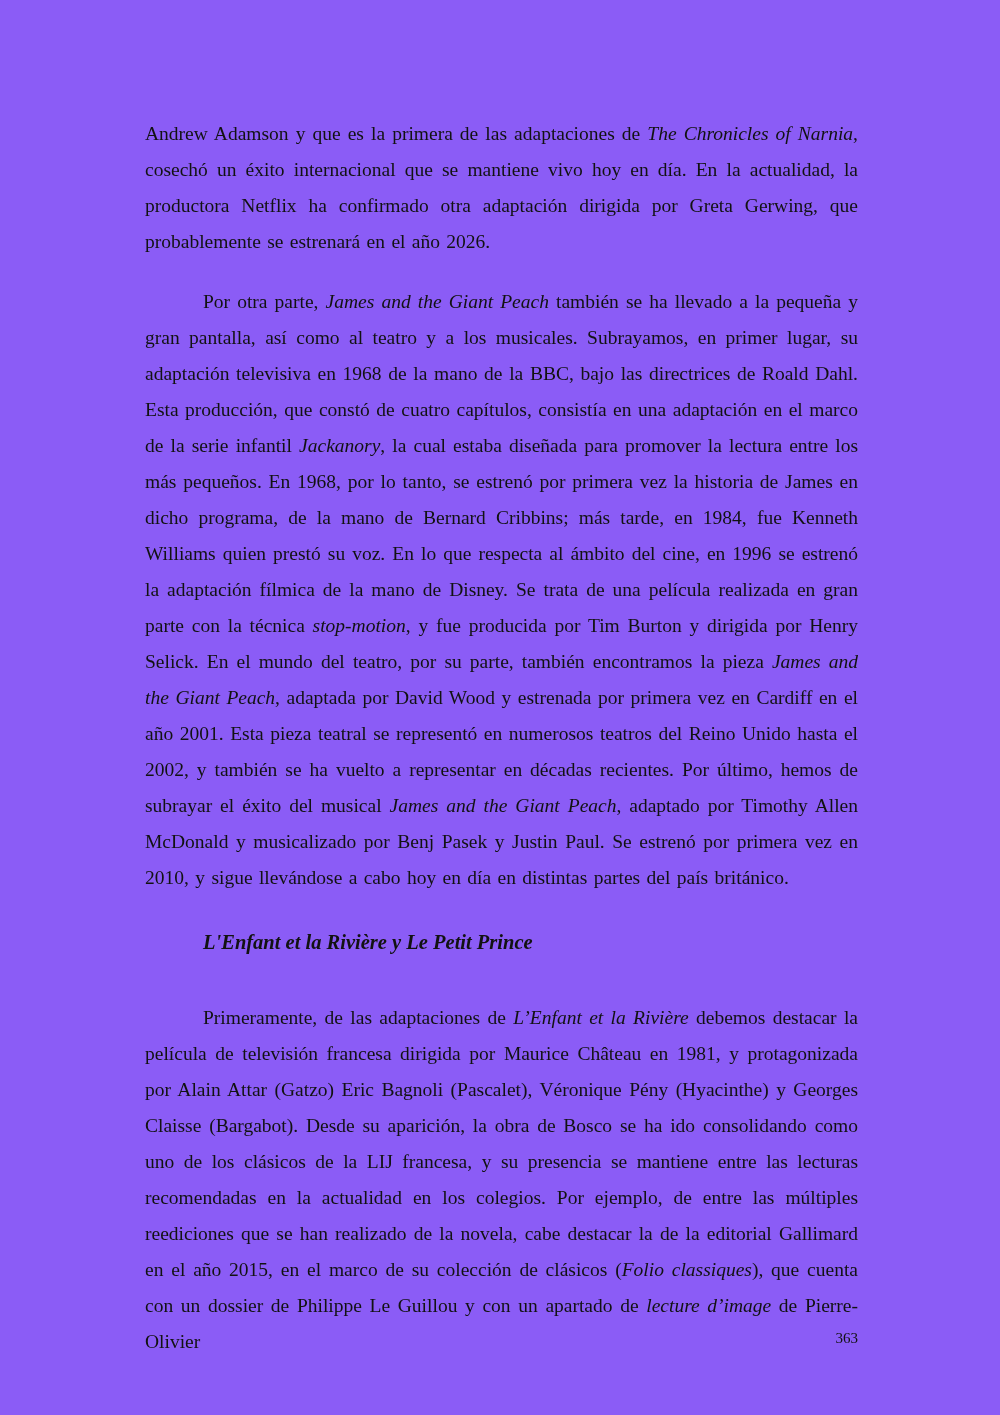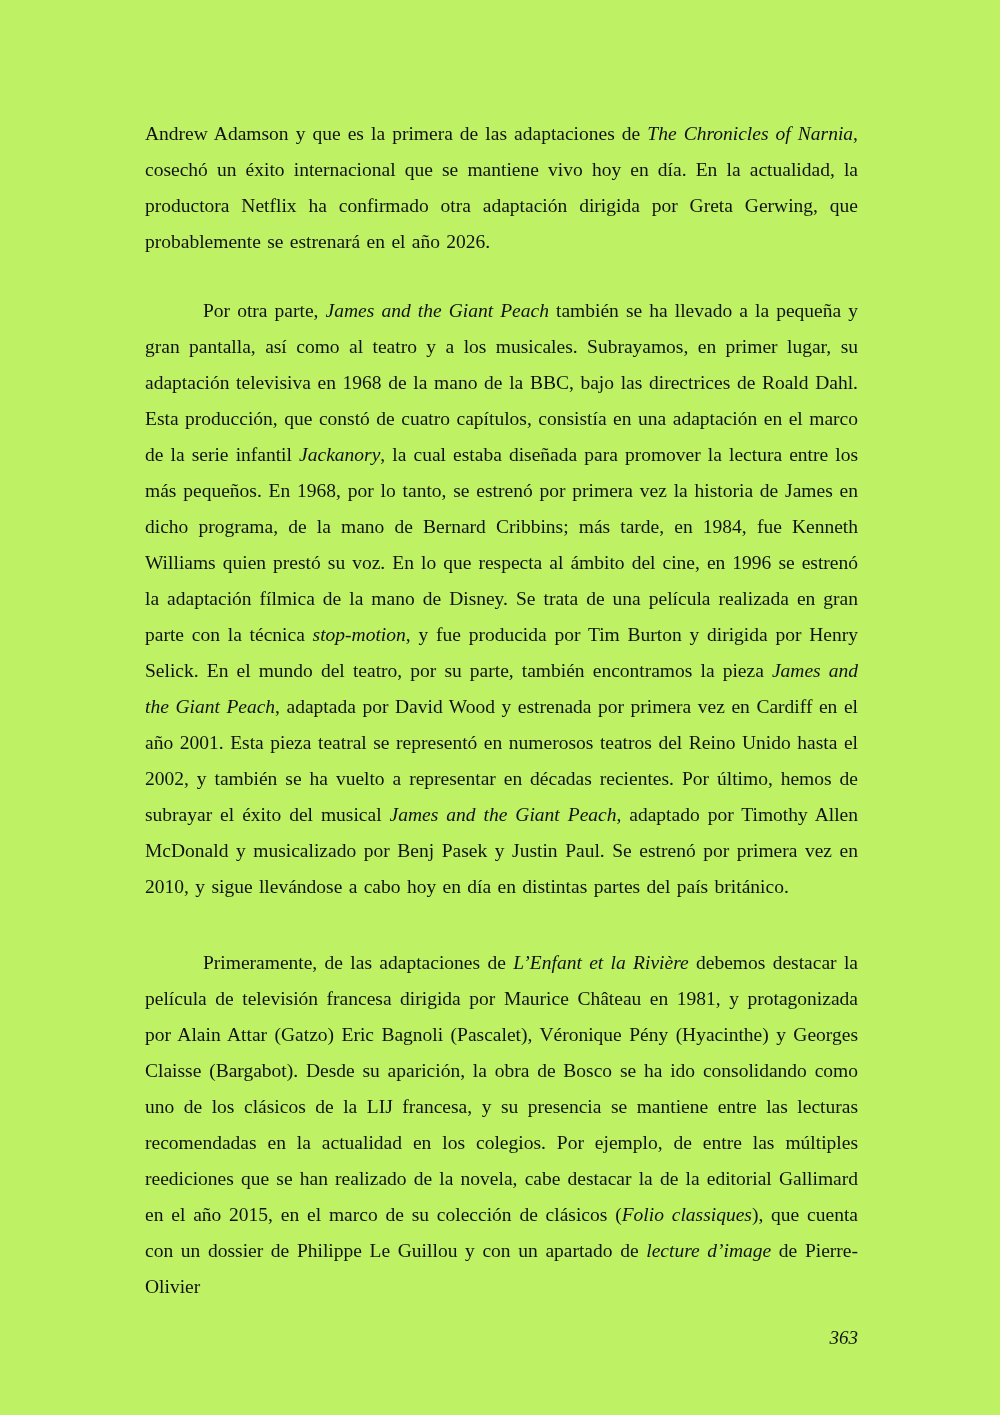--- a/index.html
+++ b/index.html
@@ -8,37 +8,37 @@
     height: 1415px;
     background: #ffffff;
     position: relative;
     font-family: "Liberation Serif", "DejaVu Serif", serif;
     color: #121212;
     overflow: hidden;
   }
   .page {
     position: absolute;
     inset: 0;
-    background: #bef264;
+    background: #8b5cf6;
   }
   .text-block {
     position: absolute;
     left: 145px;
     top: 116px;
     width: 713px;
   }
   .para {
     margin: 0;
     font-size: 19.5px;
     line-height: 36px;
     text-align: justify;
     word-spacing: 1.5px;
     color: #121212;
   }
-  .para.spaced { margin-top: 33px; }
+  .para.spaced { margin-top: 24px; }
   .para.indented { text-indent: 58px; }
   .heading {
     margin: 28px 0 0 0;
     font-size: 20.5px;
     line-height: 36px;
     font-weight: bold;
     text-indent: 58px;
     color: #121212;
   }
   .after-heading { margin-top: 40px; }
@@ -46,31 +46,31 @@
   .run-italic { font-style: italic; font-weight: inherit; }
   .run-bold-italic { font-style: italic; font-weight: bold; }
   .page-footer {
     position: absolute;
     top: 1326px;
     left: 145px;
     width: 713px;
     text-align: right;
   }
   .page-number {
-    font-size: 19px;
+    font-size: 15px;
     line-height: 24px;
     color: #121212;
-    font-style: italic;
   }
 </style>
 </head>
 <body>
 
 <div class="page">
   <main class="text-block">
     <p class="para"><span class="run-normal">Andrew Adamson y que es la primera de las adaptaciones de </span><span class="run-italic">The Chronicles of Narnia</span><span class="run-normal">, cosechó un éxito internacional que se mantiene vivo hoy en día. En la actualidad, la productora Netflix ha confirmado otra adaptación dirigida por Greta Gerwing, que probablemente se estrenará en el año 2026.</span></p>
     <p class="para spaced indented"><span class="run-normal">Por otra parte, </span><span class="run-italic">James and the Giant Peach</span><span class="run-normal"> también se ha llevado a la pequeña y gran pantalla, así como al teatro y a los musicales. Subrayamos, en primer lugar, su adaptación televisiva en 1968 de la mano de la BBC, bajo las directrices de Roald Dahl. Esta producción, que constó de cuatro capítulos, consistía en una adaptación en el marco de la serie infantil </span><span class="run-italic">Jackanory</span><span class="run-normal">, la cual estaba diseñada para promover la lectura entre los más pequeños. En 1968, por lo tanto, se estrenó por primera vez la historia de James en dicho programa, de la mano de Bernard Cribbins; más tarde, en 1984, fue Kenneth Williams quien prestó su voz. En lo que respecta al ámbito del cine, en 1996 se estrenó la adaptación fílmica de la mano de Disney. Se trata de una película realizada en gran parte con la técnica </span><span class="run-italic">stop-motion</span><span class="run-normal">, y fue producida por Tim Burton y dirigida por Henry Selick. En el mundo del teatro, por su parte, también encontramos la pieza </span><span class="run-italic">James and the Giant Peach</span><span class="run-normal">, adaptada por David Wood y estrenada por primera vez en Cardiff en el año 2001. Esta pieza teatral se representó en numerosos teatros del Reino Unido hasta el 2002, y también se ha vuelto a representar en décadas recientes. Por último, hemos de subrayar el éxito del musical </span><span class="run-italic">James and the Giant Peach</span><span class="run-normal">, adaptado por Timothy Allen McDonald y musicalizado por Benj Pasek y Justin Paul. Se estrenó por primera vez en 2010, y sigue llevándose a cabo hoy en día en distintas partes del país británico.</span></p>
+    <h2 class="heading"><span class="run-bold-italic">L'Enfant et la Rivière y Le Petit Prince</span></h2>
     <p class="para after-heading indented"><span class="run-normal">Primeramente, de las adaptaciones de </span><span class="run-italic">L’Enfant et la Rivière</span><span class="run-normal"> debemos destacar la película de televisión francesa dirigida por Maurice Château en 1981, y protagonizada por Alain Attar (Gatzo) Eric Bagnoli (Pascalet), Véronique Pény (Hyacinthe) y Georges Claisse (Bargabot). Desde su aparición, la obra de Bosco se ha ido consolidando como uno de los clásicos de la LIJ francesa, y su presencia se mantiene entre las lecturas recomendadas en la actualidad en los colegios. Por ejemplo, de entre las múltiples reediciones que se han realizado de la novela, cabe destacar la de la editorial Gallimard en el año 2015, en el marco de su colección de clásicos (</span><span class="run-italic">Folio classiques</span><span class="run-normal">), que cuenta con un dossier de Philippe Le Guillou y con un apartado de </span><span class="run-italic">lecture d’image</span><span class="run-normal"> de Pierre-Olivier</span></p>
   </main>
   <footer class="page-footer">
     <span class="page-number">363</span>
   </footer>
 </div>
 
 </body></html>

